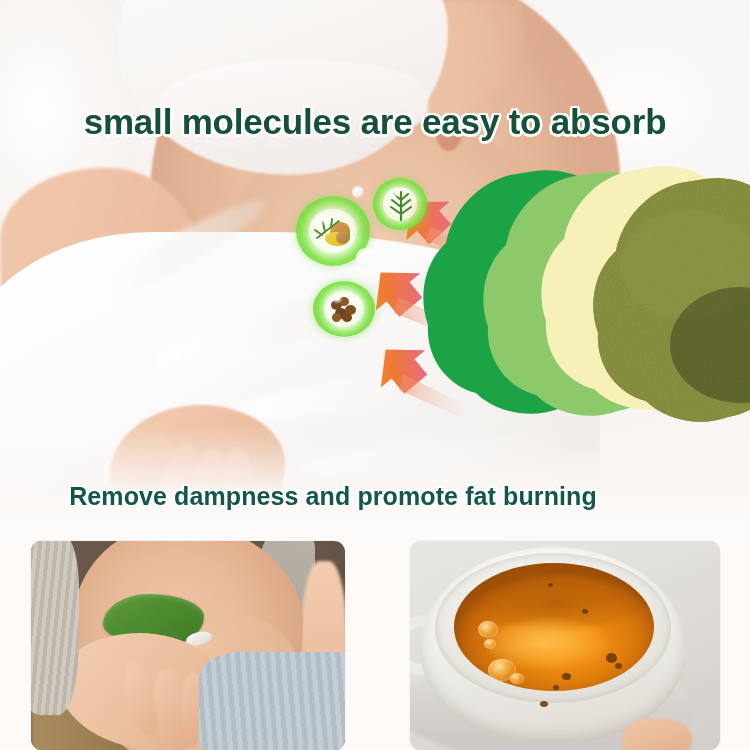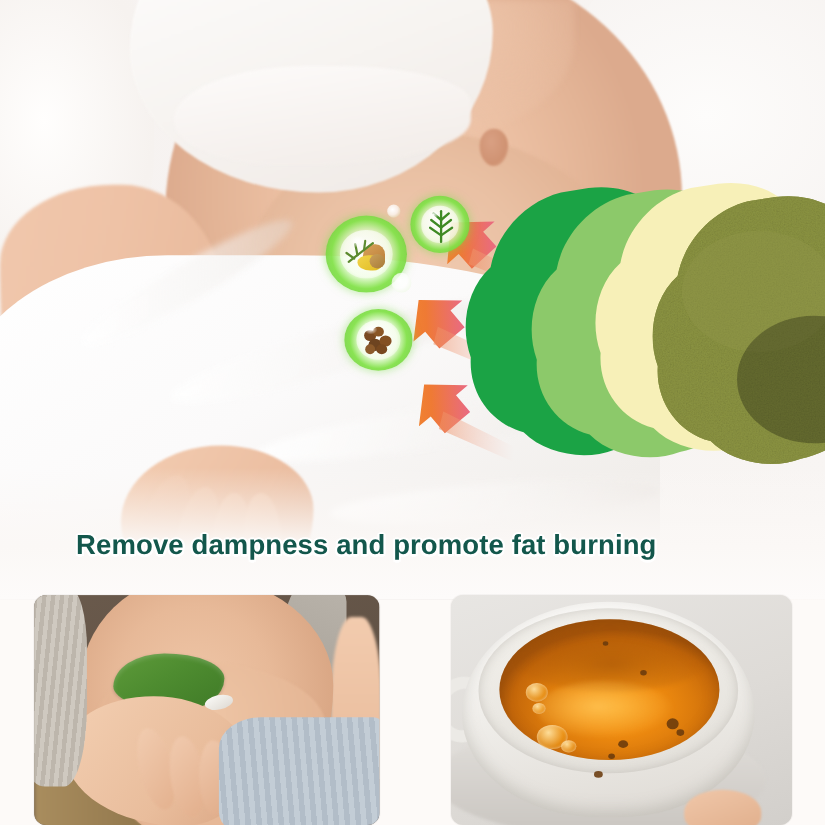--- a/index.html
+++ b/index.html
@@ -566,20 +566,21 @@
           <ellipse cx="100" cy="90" rx="70" ry="55" fill="#93994a" opacity=".35"></ellipse>
           <ellipse cx="150" cy="170" rx="70" ry="58" fill="#76813
 3" opacity=".28"></ellipse>
         </g>
       </svg>
     </div>
 
   </div>
 
   <div class="headline">
+    <span class="l2">small molecules are easy to absorb</span>
   </div>
 
   <div class="subtitle">Remove dampness and promote fat burning</div>
 
   <div class="card card-left">
     <div class="scene">
       <div class="ls-bg"></div>
       <div class="ls-floor"></div>
       <div class="ls-shirt-r"></div>
       <div class="ls-skinbg"></div>

